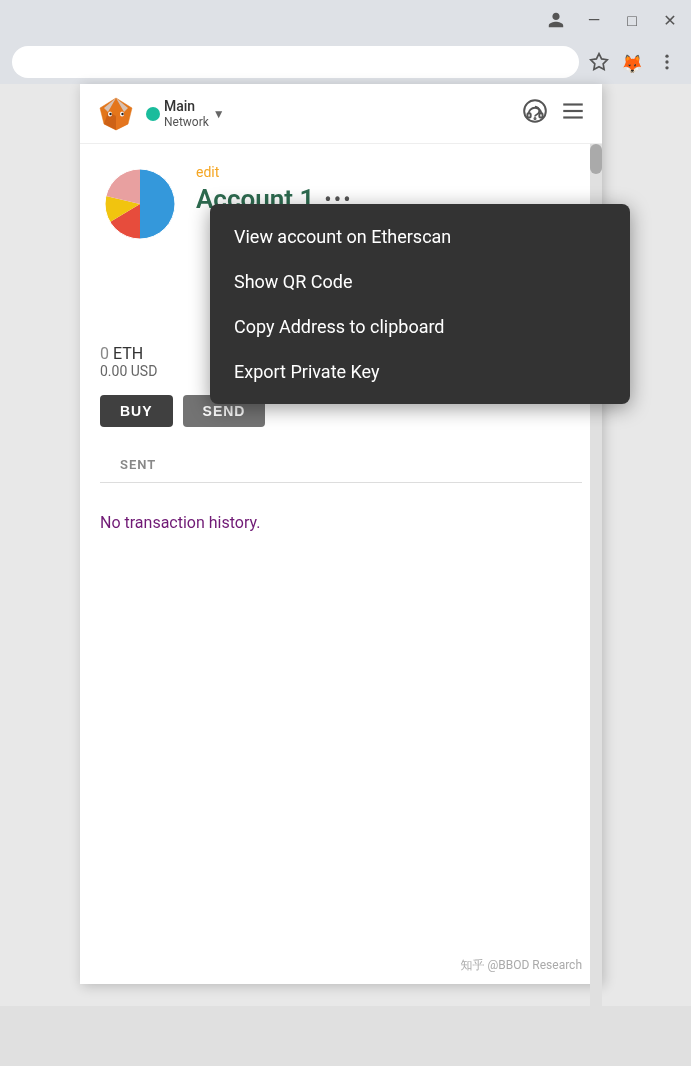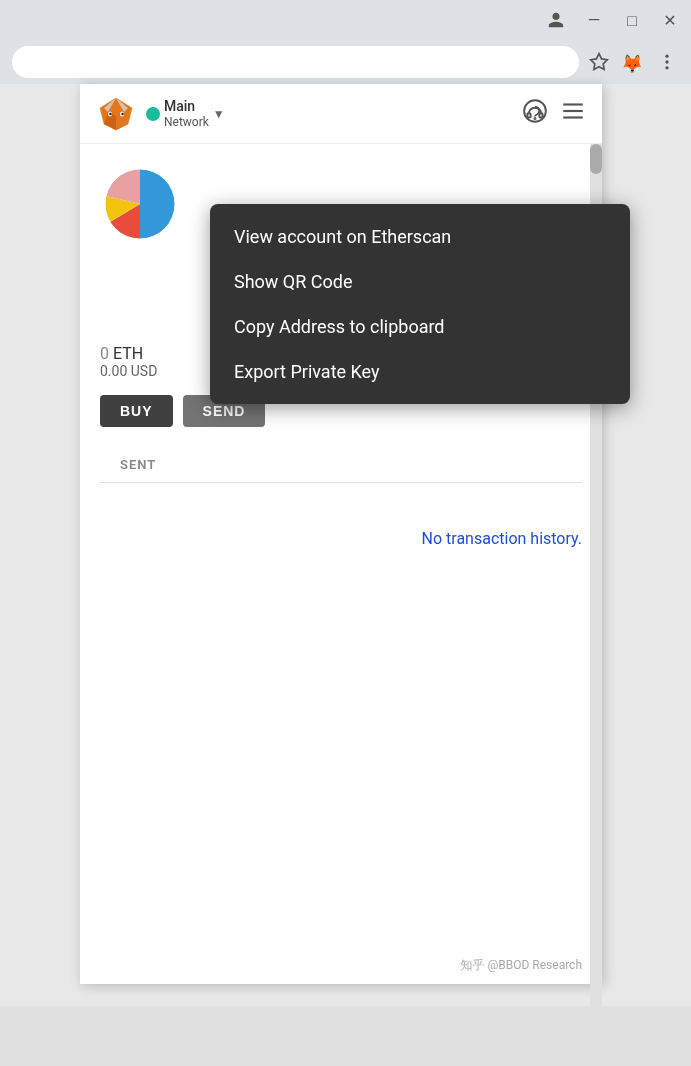--- a/index.html
+++ b/index.html
@@ -291,37 +291,36 @@
       font-size: 14px;
       font-weight: 600;
       cursor: pointer;
       letter-spacing: 1px;
     }
 
     
     .tabs-row {
       display: flex;
       border-bottom: 1px solid #ddd;
-      margin-bottom: 16px;
     }
 
     .tab-item {
       padding: 10px 20px;
       font-size: 13px;
       font-weight: 600;
       color: #888;
       cursor: pointer;
       letter-spacing: 1px;
       text-transform: uppercase;
     }
 
     
     .no-tx {
-      text-align: right;
-      color: #1d4ed8;
+      text-align: left;
+      color: #701a75;
       font-size: 16px;
       padding: 30px 0;
     }
   </style>
 </head>
 <body>
 
 <div class="browser-chrome">
   <div class="title-bar">
     <div class="title-bar-icons">
@@ -432,20 +431,27 @@
 
           <path d="M40,40 L40,75 A35,35 0 0,1 10,58 Z" fill="#e74c3c"></path>
 
           <path d="M40,40 L10,58 A35,35 0 0,1 6,32 Z" fill="#f1c40f"></path>
 
           <path d="M40,40 L6,32 A35,35 0 0,1 40,5 Z" fill="#e8a0a0"></path>
           <circle cx="40" cy="40" r="35" fill="none" stroke="#fff" stroke-width="1"></circle>
         </svg>
       </div>
 
+      <div class="account-info">
+        <span class="edit-link">edit</span>
+        <div class="account-name-row">
+          <span class="account-name">Account 1</span>
+          <span class="three-dots">•••</span>
+        </div>
+      </div>
     </div>
 
     <div class="dropdown-menu">
       <span class="dropdown-item">View account on Etherscan</span>
       <span class="dropdown-item">Show QR Code</span>
       <span class="dropdown-item">Copy Address to clipboard</span>
       <span class="dropdown-item">Export Private Key</span>
     </div>
 
     <div class="balance-area">

